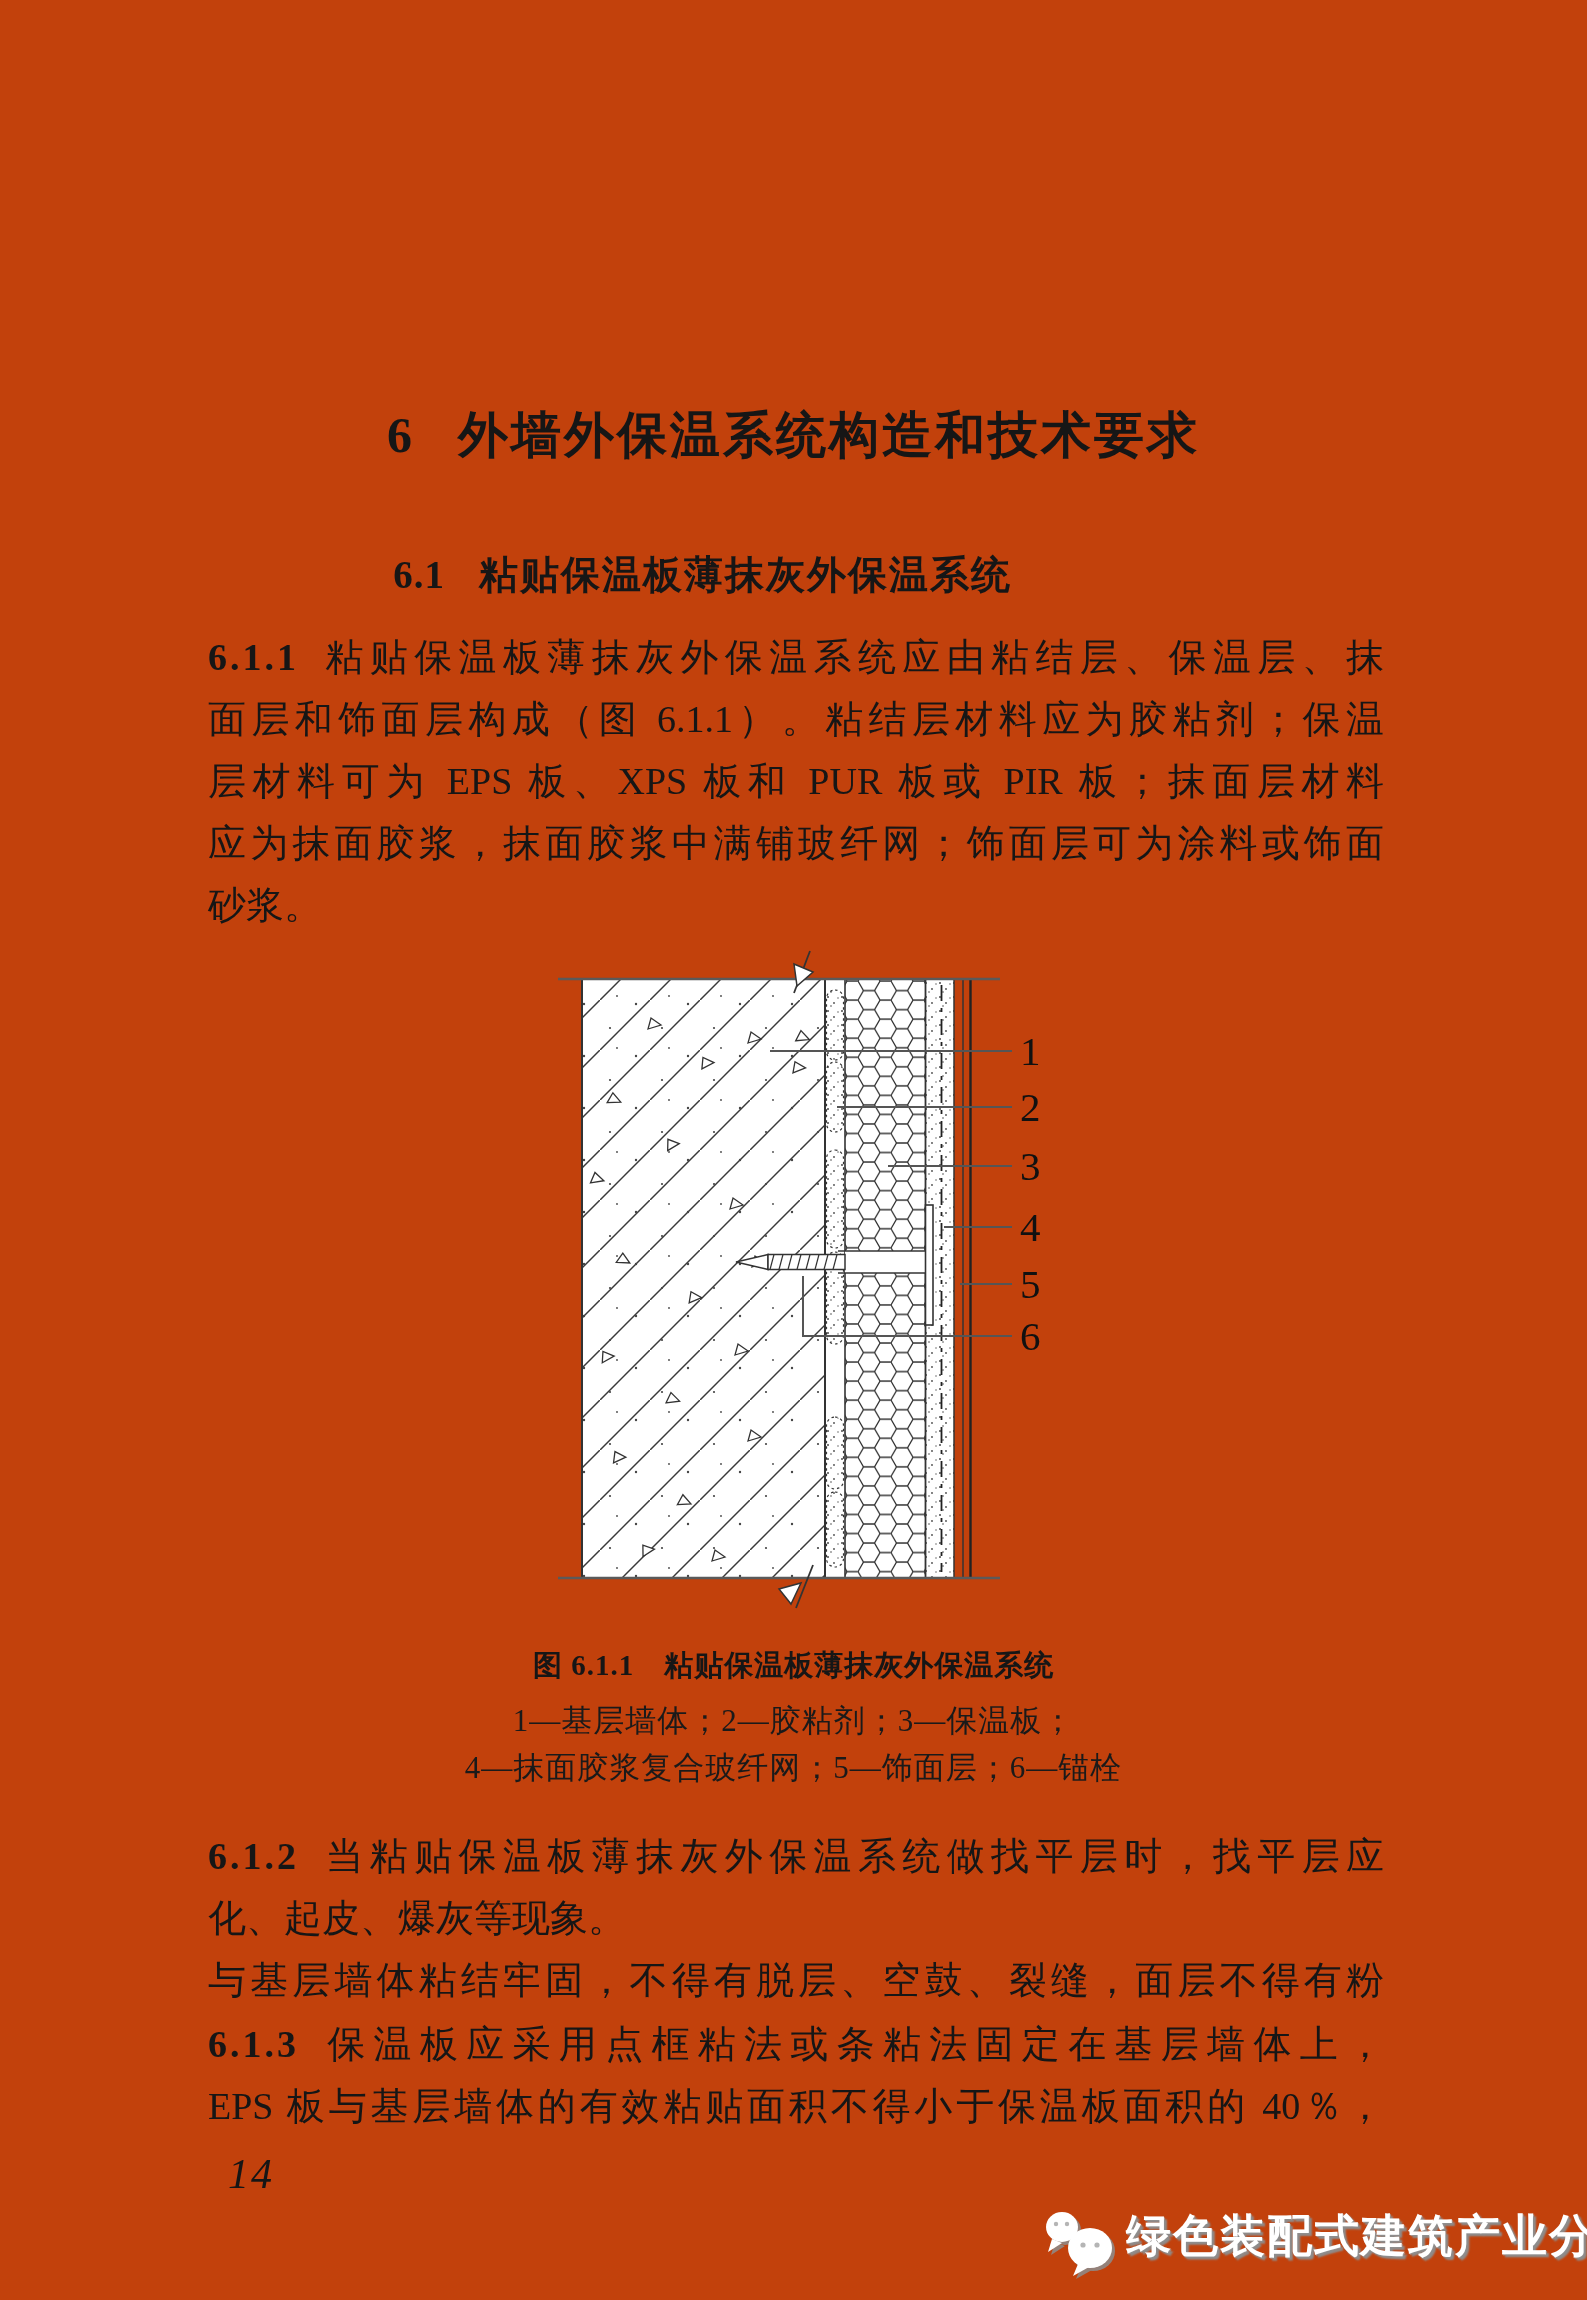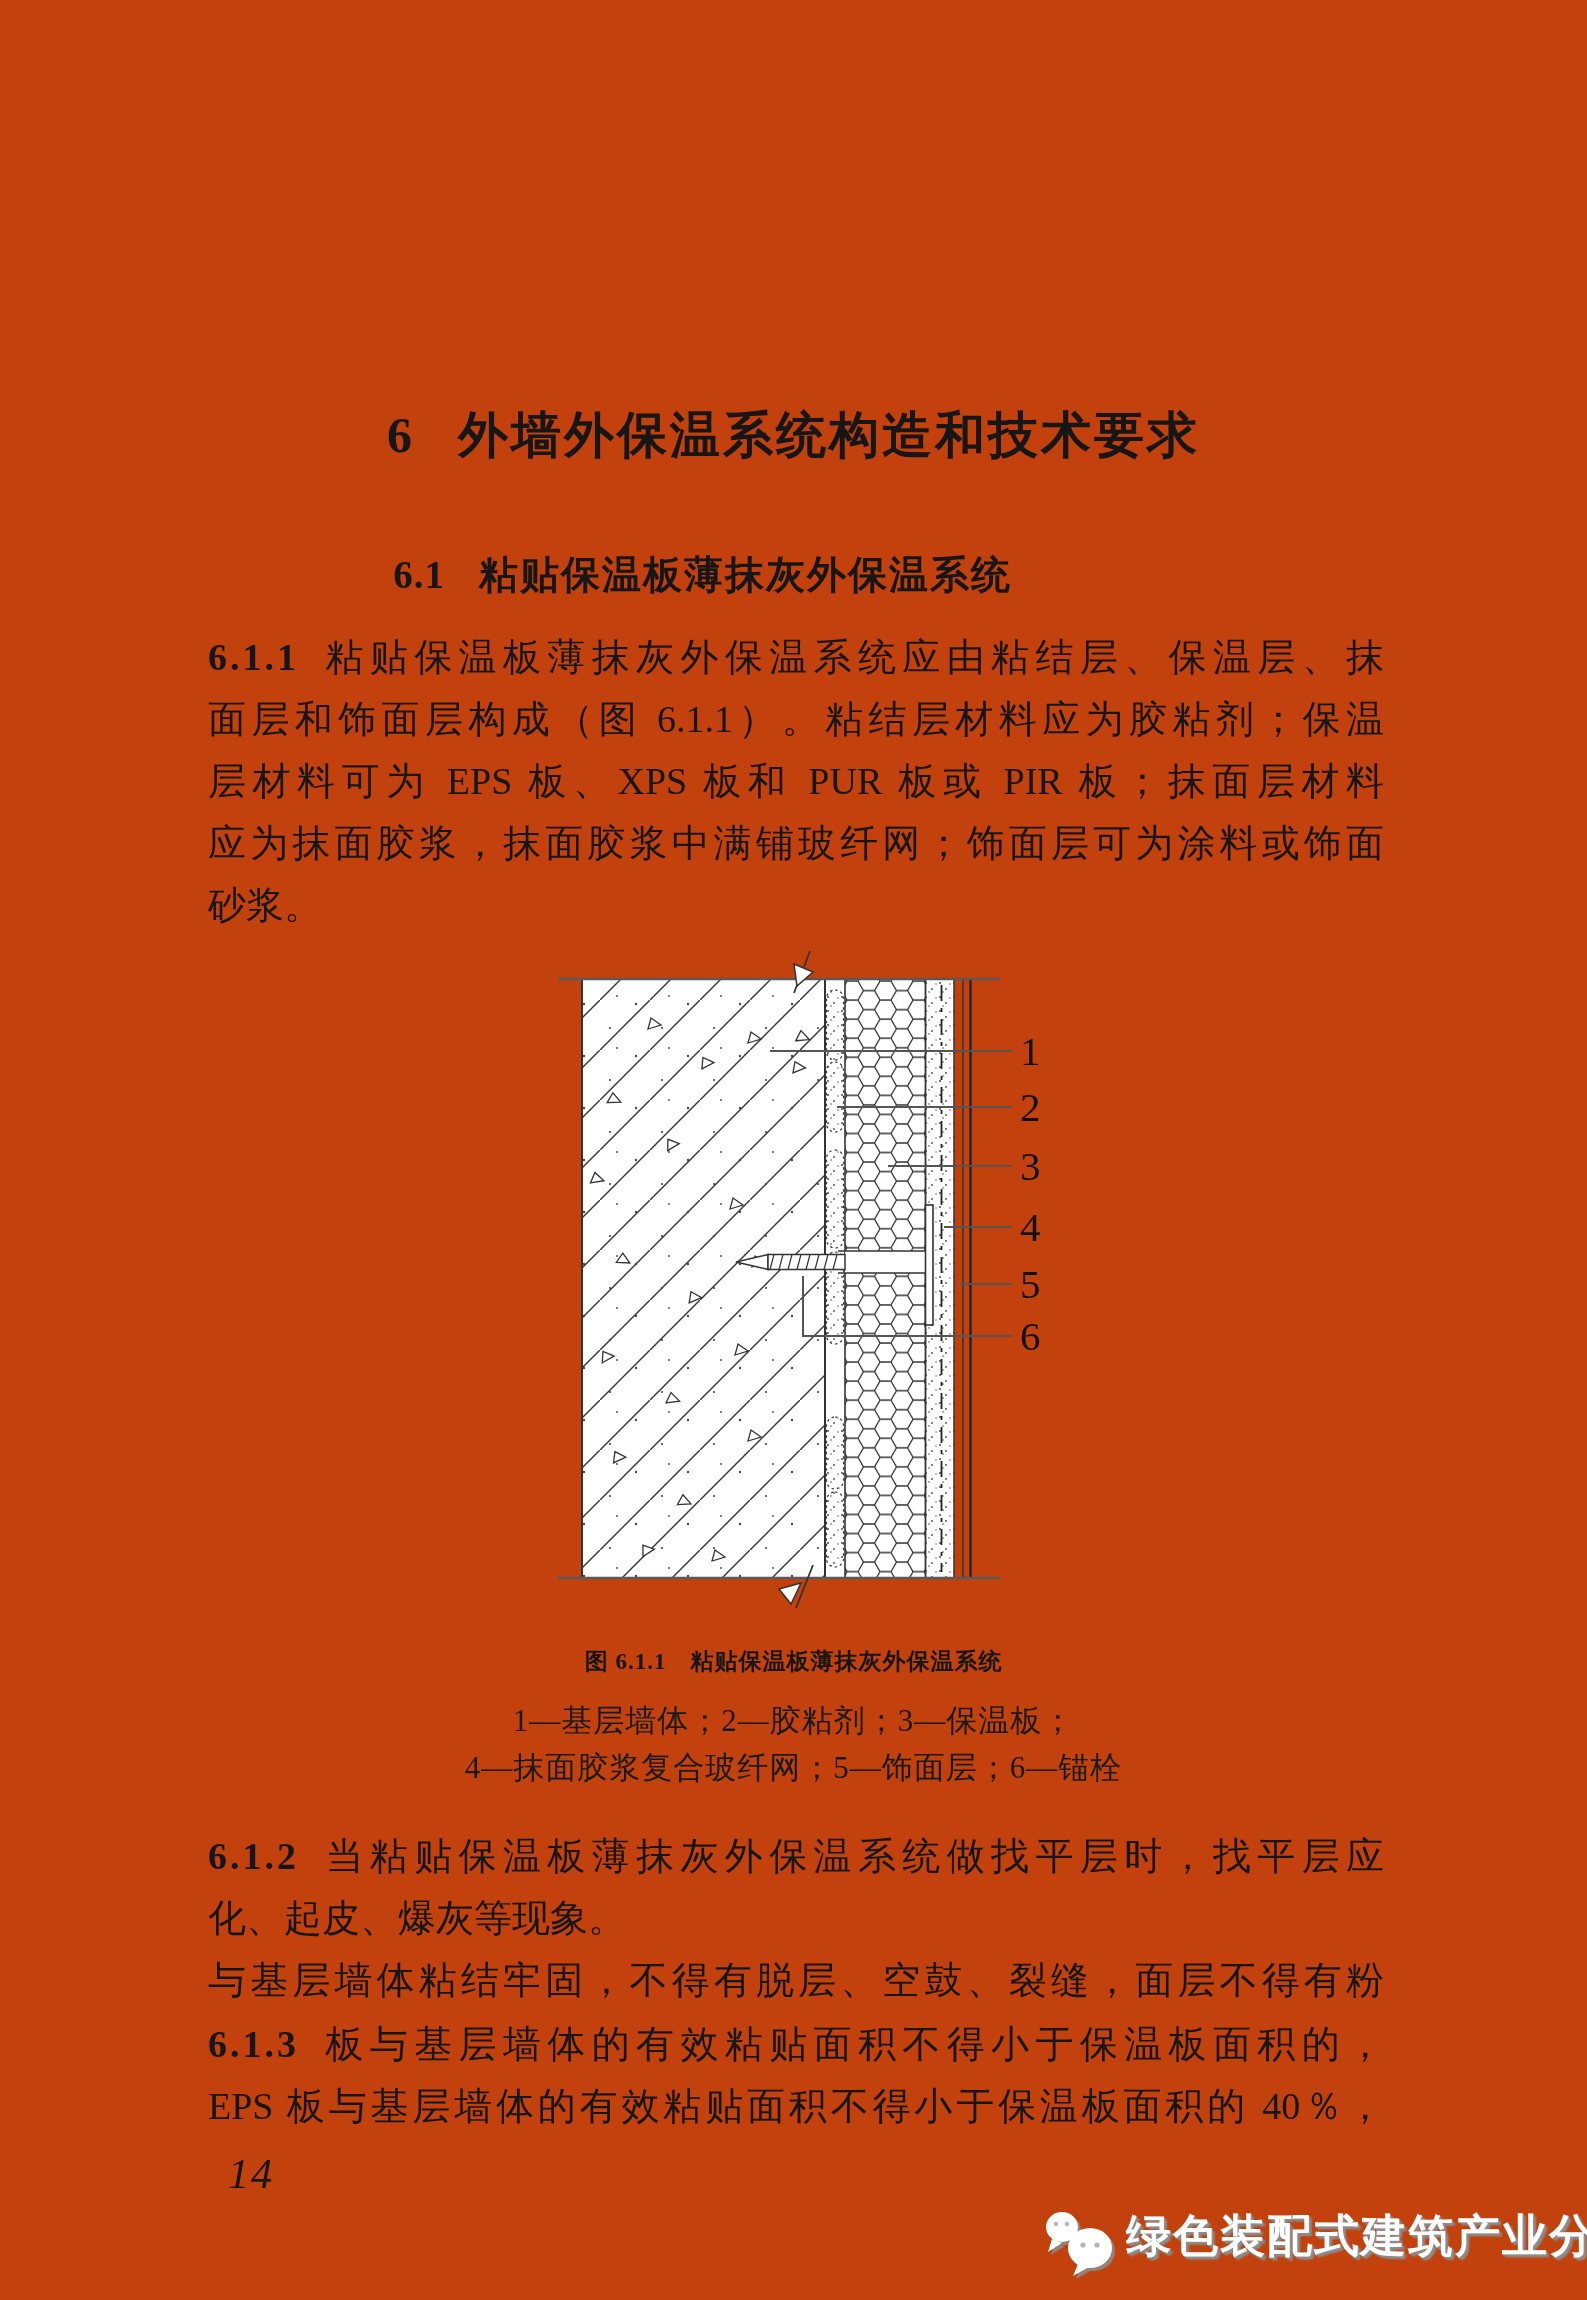--- a/index.html
+++ b/index.html
@@ -26,21 +26,21 @@
   .para{position:absolute;left:208px;width:1176px;}
   .line{
     height:62px;line-height:62px;font-size:38px;
     text-align:justify;text-align-last:justify;
     color:#161616;
   }
   .line.lastline{text-align:last;text-align-last:left;}
   .pnum{font-weight:bold;margin-right:20px;letter-spacing:3px;}
   .figcaption{
     position:absolute;top:1646px;left:0;width:1587px;
-    text-align:center;font-size:23px;font-weight:bold;letter-spacing:1px;
+    text-align:center;font-size:29px;font-weight:bold;letter-spacing:1px;
   }
   .figlegend{
     position:absolute;left:0;width:1587px;
     text-align:center;font-size:31px;color:#1a1a1a;letter-spacing:1px;
   }
   .figlegend.l1{top:1700px;}
   .figlegend.l2{top:1747px;}
   .pageno{
     position:absolute;left:228px;top:2150px;
     font-size:42px;font-style:italic;color:#161616;letter-spacing:2px;
@@ -213,21 +213,21 @@
   <div class="figlegend l1">1—基层墙体；2—胶粘剂；3—保温板；</div>
   <div class="figlegend l2">4—抹面胶浆复合玻纤网；5—饰面层；6—锚栓</div>
 
   <div class="para" style="top:1825px;">
     <div class="line"><span class="pnum">6.1.2</span><span>当粘贴保温板薄抹灰外保温系统做找平层时，找平层应</span></div>
     <div class="line lastline">化、起皮、爆灰等现象。</div>
     <div class="line">与基层墙体粘结牢固，不得有脱层、空鼓、裂缝，面层不得有粉</div>
   </div>
 
   <div class="para" style="top:2013px;">
-    <div class="line"><span class="pnum">6.1.3</span><span>板与基层墙体的有效粘贴面积不得小于保温板面积的，</span></div>
+    <div class="line"><span class="pnum">6.1.3</span><span>保温板应采用点框粘法或条粘法固定在基层墙体上，</span></div>
     <div class="line">EPS 板与基层墙体的有效粘贴面积不得小于保温板面积的 40％，</div>
   </div>
 
   <div class="pageno">14</div>
 
   <div class="watermark">
     <svg width="86" height="80" viewBox="0 0 86 80">
       <g fill="#8d8d8d" opacity="0.85">
         <ellipse cx="25" cy="30" rx="16" ry="15"></ellipse>
         <polygon points="15,42 11,55 25,46"></polygon>

